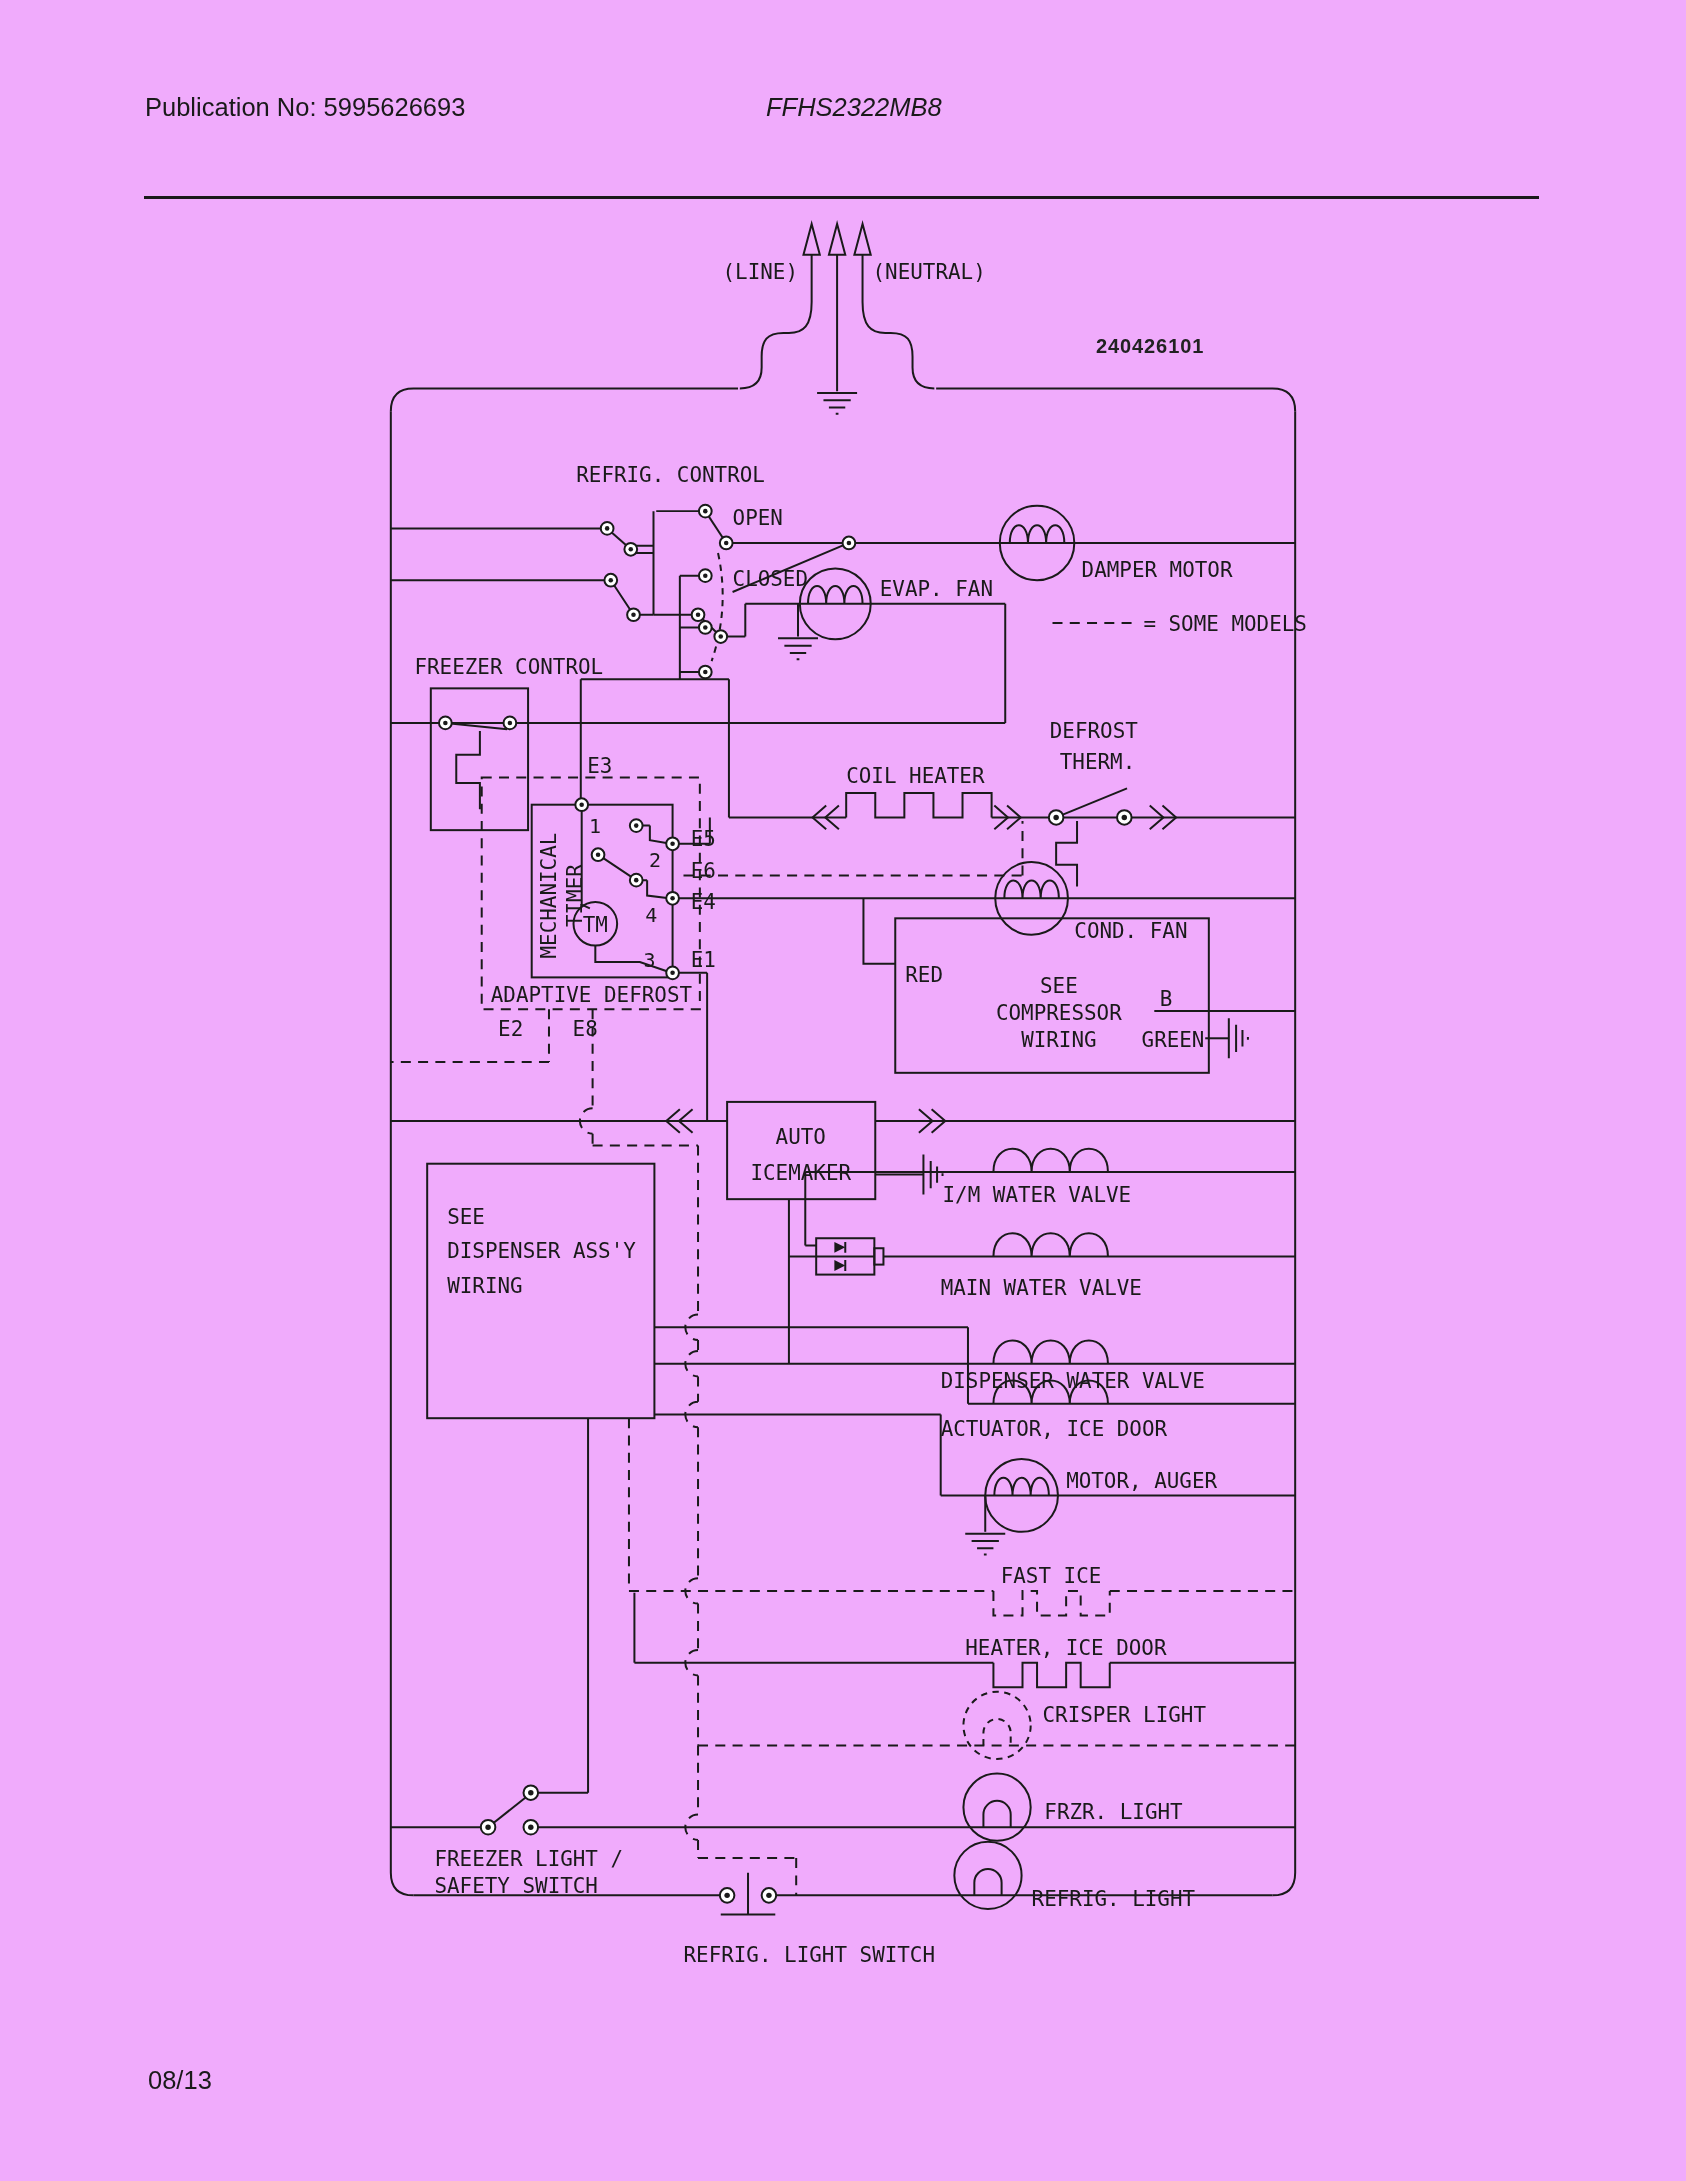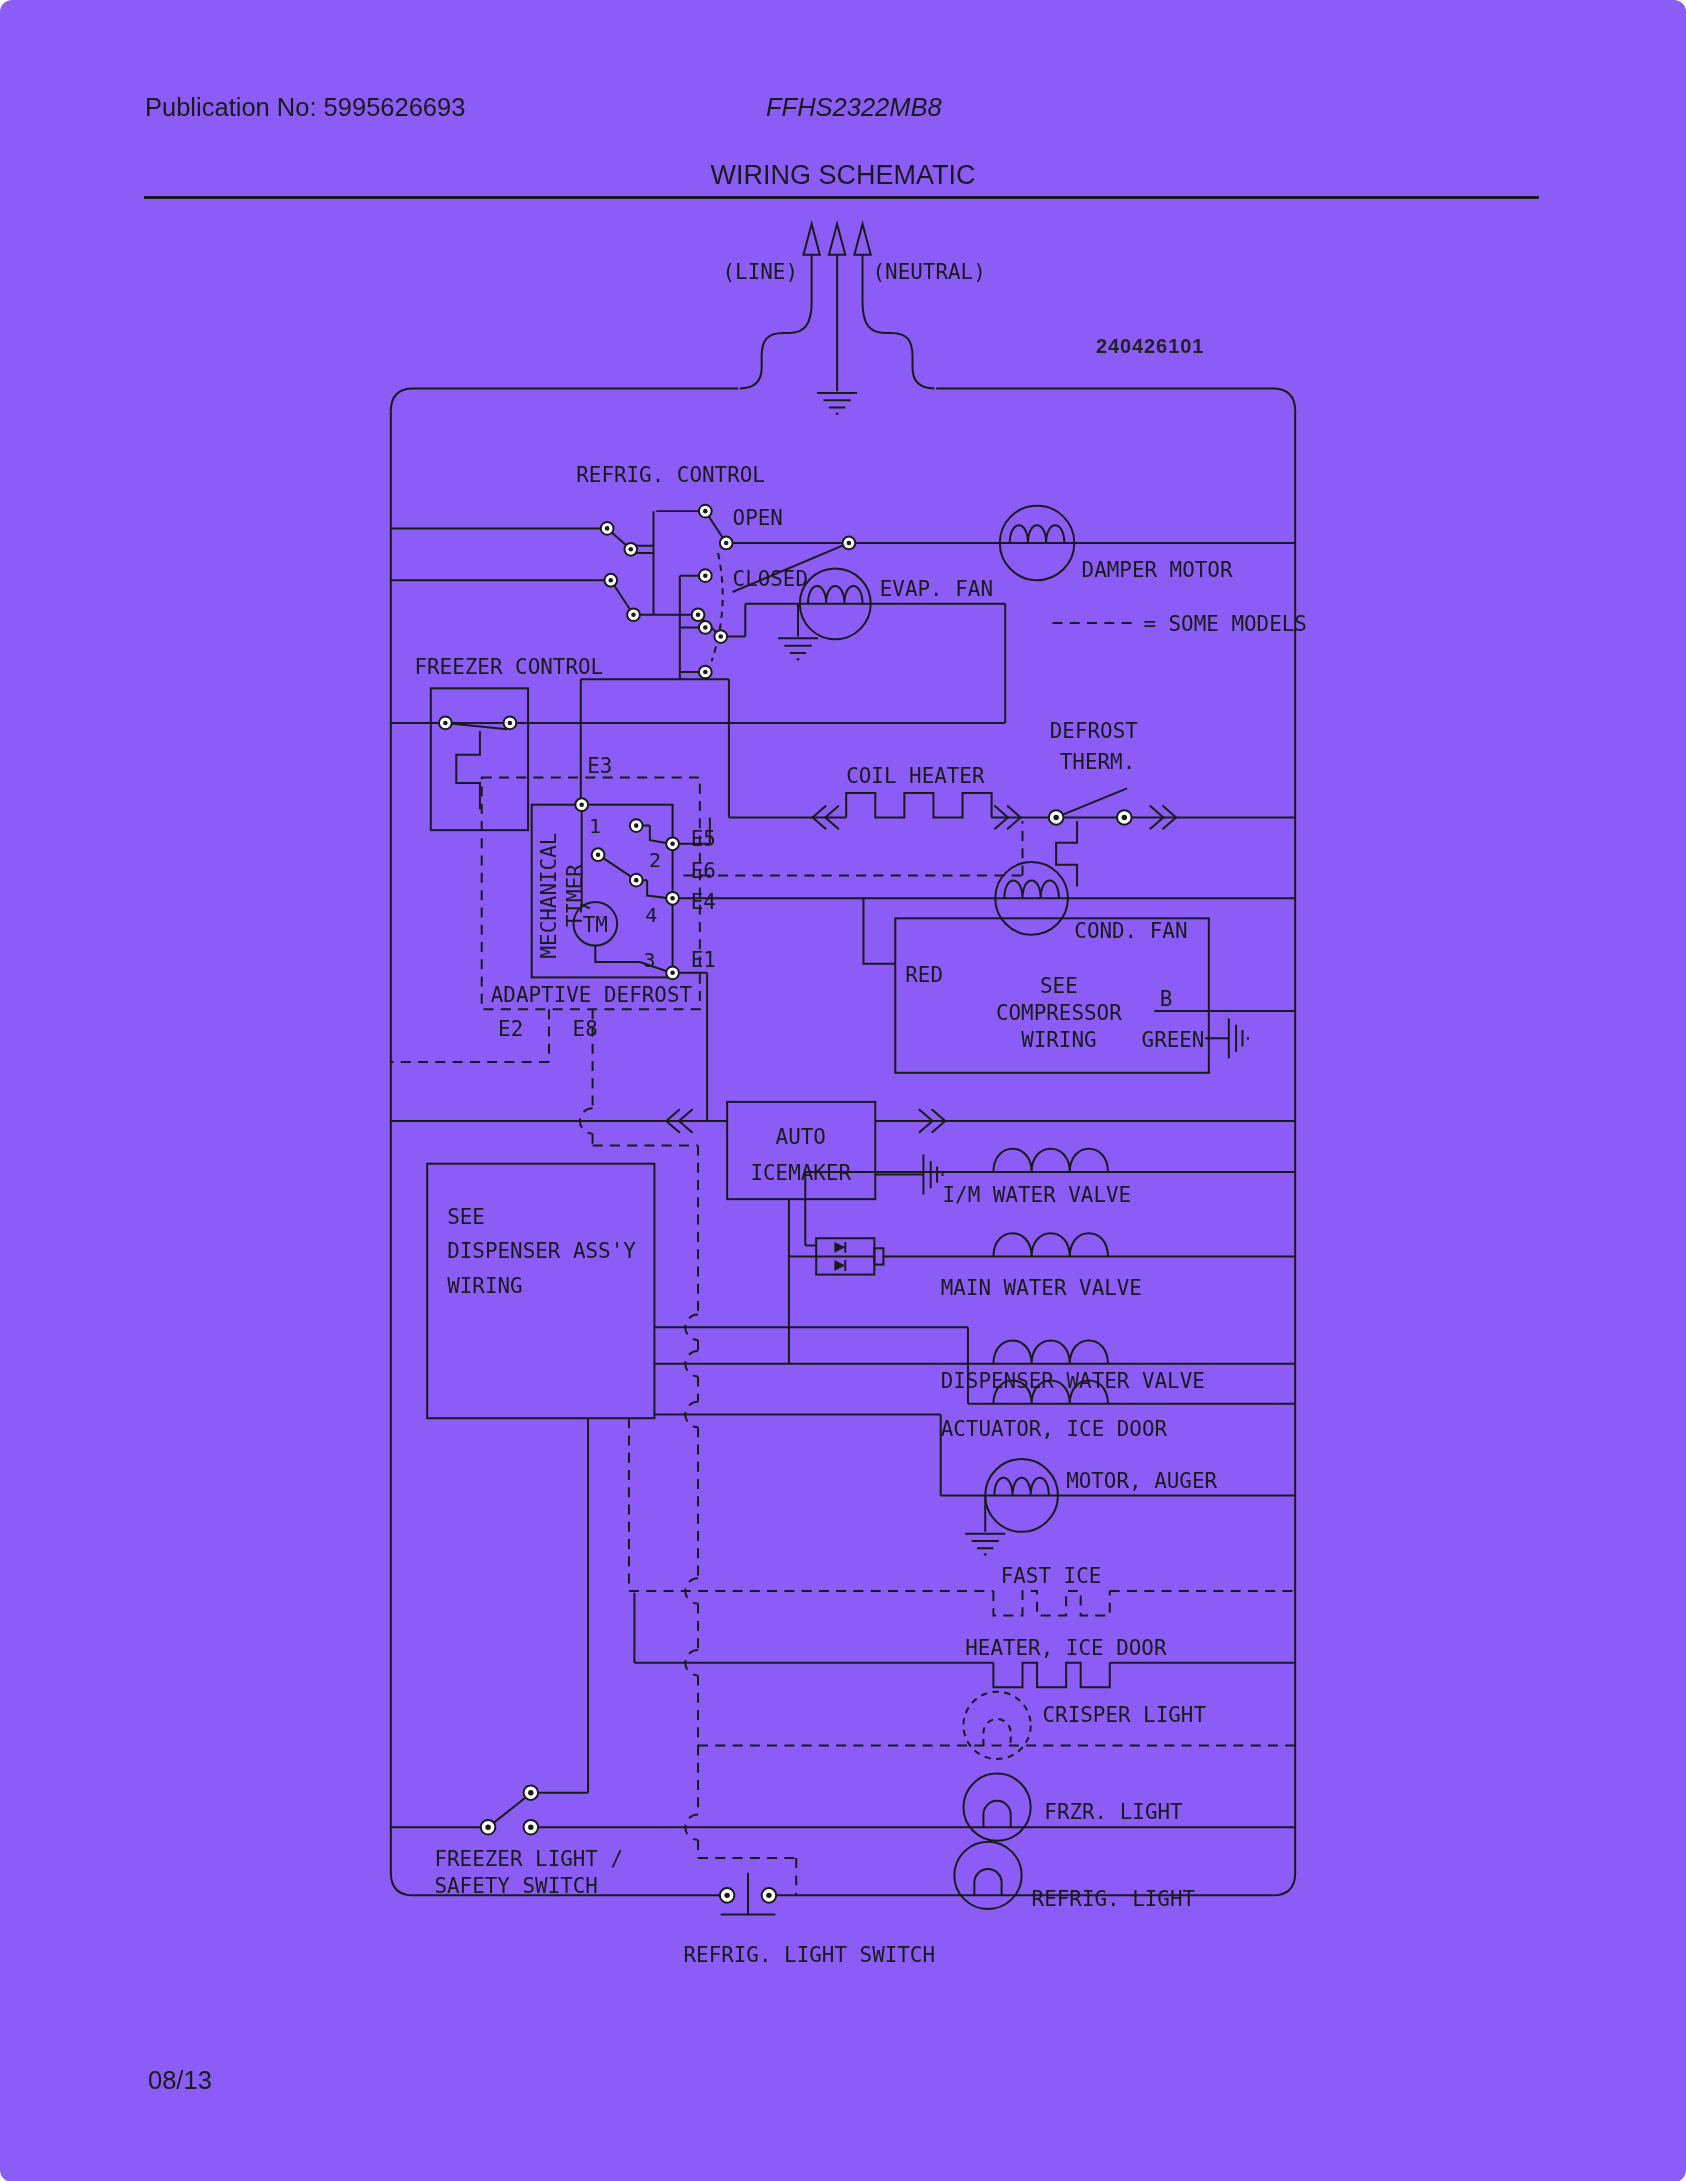--- a/index.html
+++ b/index.html
@@ -1,17 +1,17 @@
 <!DOCTYPE html>
 <html style="font-size:14.5px"><head>
 <meta charset="utf-8">
 <style>
   html,body{margin:0;padding:0;background:#fff;}
   body{width:1686px;height:2182px;position:relative;font-family:"Liberation Sans",sans-serif;}
-  .page{position:absolute;inset:0;background:#8b5cf6;border-radius:12px;}
+  .page{position:absolute;inset:0;background:#f0abfc;}
   .hdr{position:absolute;color:#1a1a1a;font-size:25.5px;white-space:pre;}
   #pubno{left:145px;top:93px;}
   #model{left:766px;top:93px;font-style:italic;}
   #title{left:0;top:160px;width:1686px;text-align:center;font-size:27px;}
   .rule{position:absolute;left:144px;top:196px;width:1395px;height:2.7px;background:#1a1a1a;}
   #partno{position:absolute;left:1096px;top:335px;font-size:20px;font-weight:600;color:#222;letter-spacing:0.9px;}
   #f-left{left:148px;top:2066px;}
   #f-page{left:0;top:2066px;width:1686px;text-align:center;}
   svg{position:absolute;left:0;top:0;}
   svg path, svg line, svg circle, svg rect{fill:none;stroke:#1a1a1a;stroke-width:2.2;}
@@ -22,21 +22,20 @@
   svg .term-i{fill:#1a1a1a;stroke:none;}
   svg text{fill:#1a1a1a;stroke:none;font-family:"DejaVu Sans Mono",monospace;font-size:23px;}
   svg text.sm{font-size:22px;}
 </style>
 </head>
 <body>
 
 <div class="page">
   <div class="hdr" id="pubno">Publication No: 5995626693</div>
   <div class="hdr" id="model">FFHS2322MB8</div>
-  <div class="hdr" id="title">WIRING SCHEMATIC</div>
   <div class="rule"></div>
   <div id="partno">240426101</div>
   <div class="hdr" id="f-left">08/13</div>
 
   <svg width="1686" height="2182" viewBox="0 0 1855 2400">
 
     <g>
       <path d="M430,452 Q430,427 455,427 H812"></path>
       <path d="M1030,427 H1400 Q1425,427 1425,452"></path>
       <path d="M430,452 V2060 Q430,2085 455,2085"></path>

